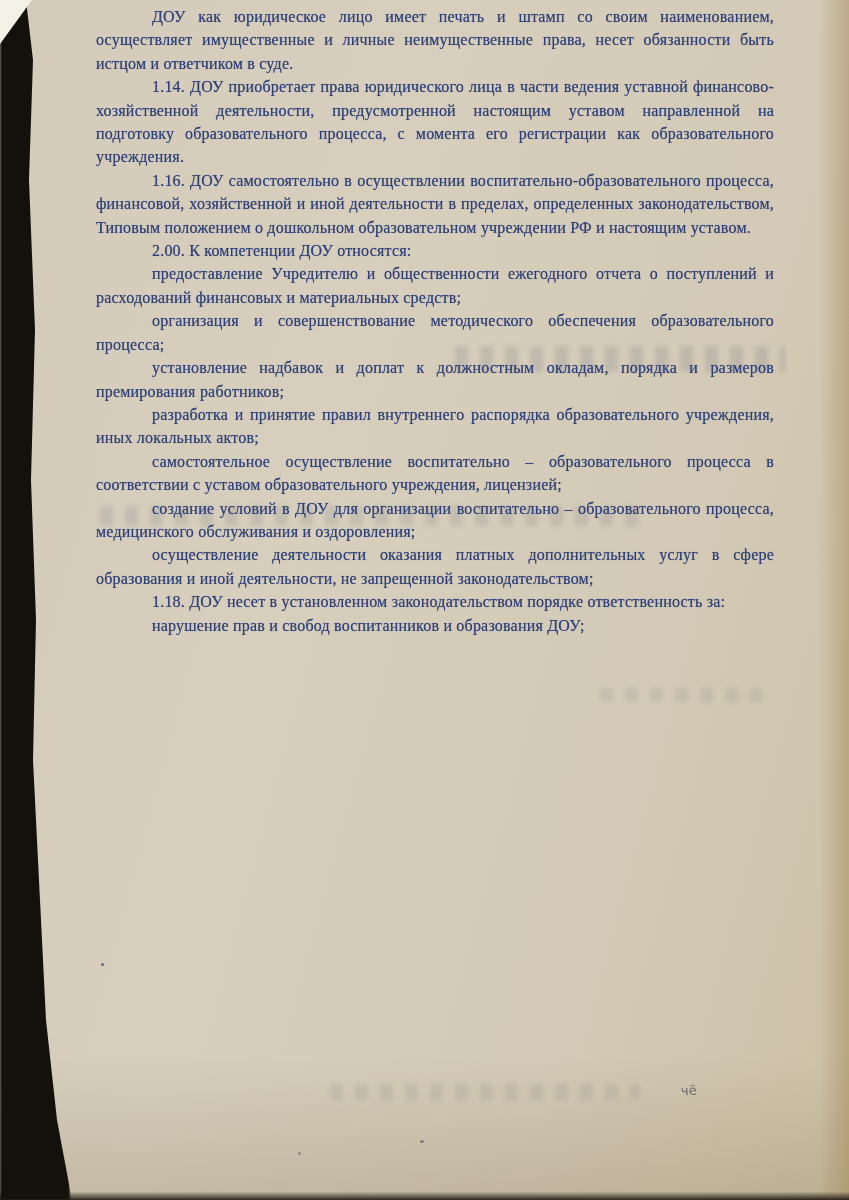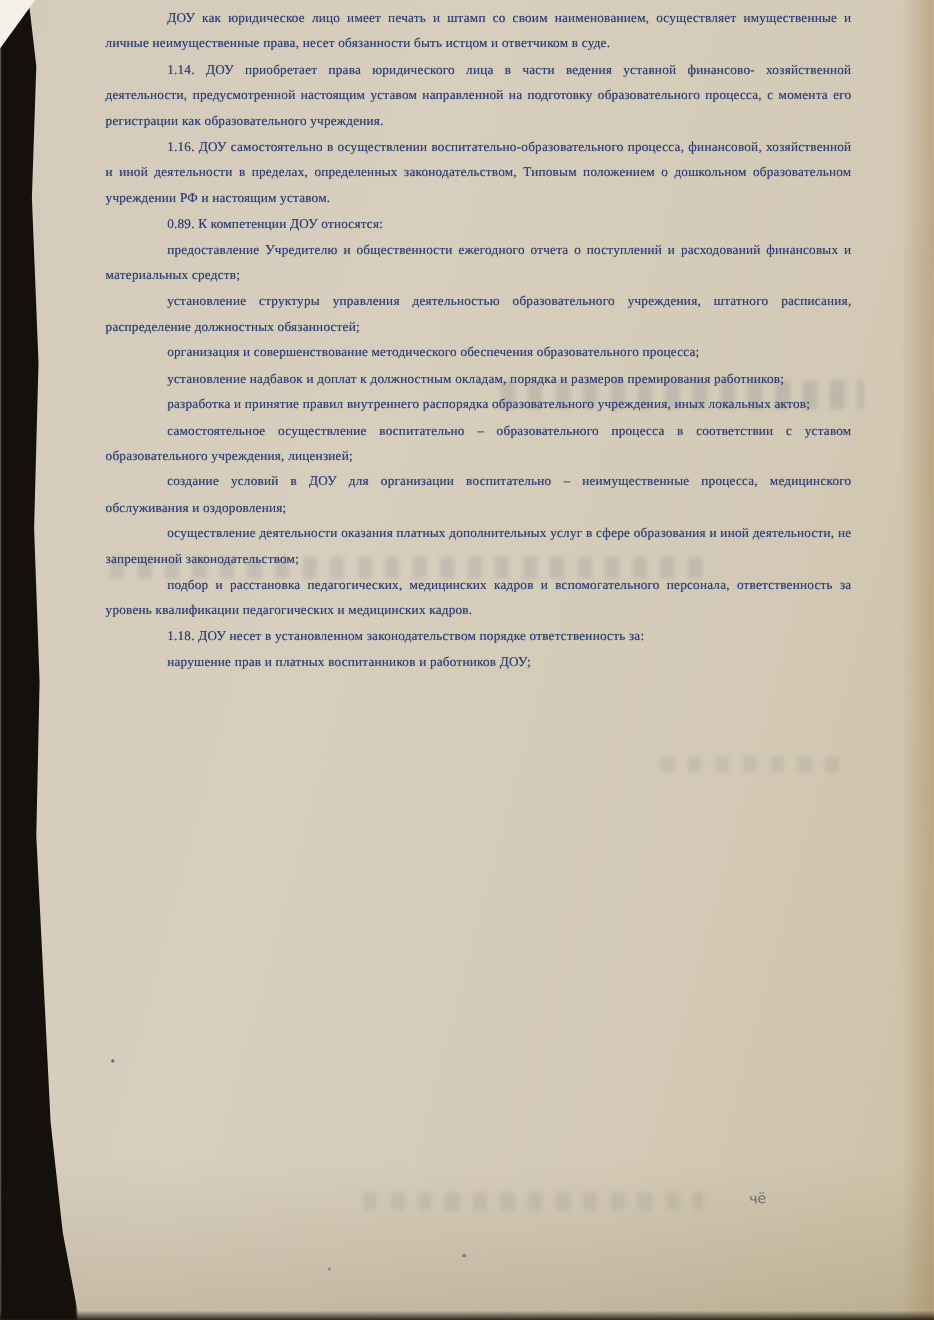--- a/index.html
+++ b/index.html
@@ -58,21 +58,21 @@
   .speck3{left:101px;top:963px;width:3px;height:3px;opacity:.7;background:var(--ink);}
   .stray-mark{
     position:absolute;left:681px;top:1083px;z-index:2;
     font-size:13px;color:#4a4f58;opacity:.75;transform:rotate(-4deg);
     font-family:"DejaVu Sans",sans-serif;
   }
   
   .textblock{
     position:absolute;left:96px;top:5px;width:678px;z-index:5;
     color:var(--ink);
-    font-size:12px;line-height:23.4px;
+    font-size:16px;line-height:23.4px;
     text-align:justify;
     letter-spacing:0.2px;
     text-shadow:0 0 0.7px rgba(46,64,118,0.65);
   }
   .textblock p{margin:0;text-indent:56px;}
 </style>
 </head>
 <body>
 
 <div class="scan">
@@ -88,27 +88,25 @@
   <div class="ghost ghost4"></div>
   <div class="speck speck1"></div>
   <div class="speck speck2"></div>
   <div class="speck speck3"></div>
   <span class="stray-mark">чё</span>
 
   <div class="textblock">
     <p>ДОУ как юридическое лицо имеет печать и штамп со своим наименованием, осуществляет имущественные и личные неимущественные права, несет обязанности быть истцом и ответчиком в суде.</p>
     <p>1.14. ДОУ приобретает права юридического лица в части ведения уставной финансово- хозяйственной деятельности, предусмотренной настоящим уставом направленной на подготовку образовательного процесса, с момента его регистрации как образовательного учреждения.</p>
     <p>1.16. ДОУ самостоятельно в осуществлении воспитательно-образовательного процесса, финансовой, хозяйственной и иной деятельности в пределах, определенных законодательством, Типовым положением о дошкольном образовательном учреждении РФ и настоящим уставом.</p>
-    <p>0.89. К компетенции ДОУ относятся:</p>
+    <p>2.00. К компетенции ДОУ относятся:</p>
     <p>предоставление Учредителю и общественности ежегодного отчета о поступлений и расходований финансовых и материальных средств;</p>
-    <p>установление структуры управления деятельностью образовательного учреждения, штатного расписания, распределение должностных обязанностей;</p>
     <p>организация и совершенствование методического обеспечения образовательного процесса;</p>
     <p>установление надбавок и доплат к должностным окладам, порядка и размеров премирования работников;</p>
     <p>разработка и принятие правил внутреннего распорядка образовательного учреждения, иных локальных актов;</p>
     <p>самостоятельное осуществление воспитательно – образовательного процесса в соответствии с уставом образовательного учреждения, лицензией;</p>
-    <p>создание условий в ДОУ для организации воспитательно – неимущественные процесса, медицинского обслуживания и оздоровления;</p>
+    <p>создание условий в ДОУ для организации воспитательно – образовательного процесса, медицинского обслуживания и оздоровления;</p>
     <p>осуществление деятельности оказания платных дополнительных услуг в сфере образования и иной деятельности, не запрещенной законодательством;</p>
-    <p>подбор и расстановка педагогических, медицинских кадров и вспомогательного персонала, ответственность за уровень квалификации педагогических и медицинских кадров.</p>
     <p>1.18. ДОУ несет в установленном законодательством порядке ответственность за:</p>
-    <p>нарушение прав и платных воспитанников и работников ДОУ;</p>
+    <p>нарушение прав и свобод воспитанников и образования ДОУ;</p>
   </div>
 
 </div>
 
 </body></html>

